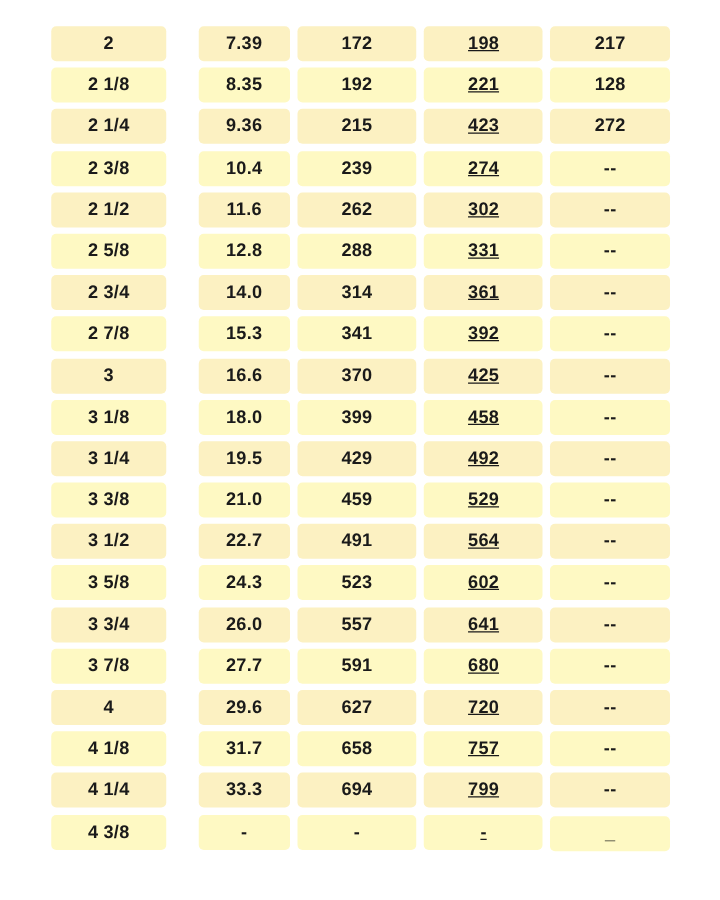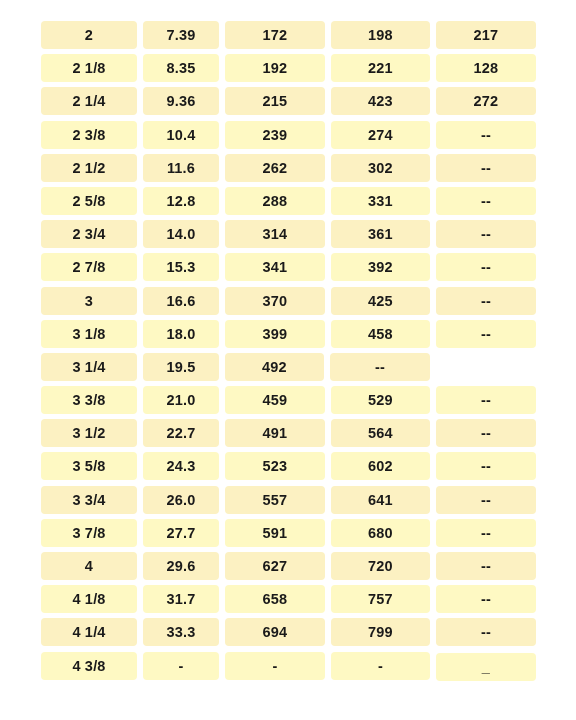--- a/index.html
+++ b/index.html
@@ -36,23 +36,23 @@
     color: #1a1a1a;
     border-radius: 4px;
     letter-spacing: 0.2px;
     box-sizing: border-box;
     overflow: hidden;
     white-space: nowrap;
   }
 
   
   .c0 { width: 96px;  margin-right: 6px; }
-  .c1 { width: 76px;  margin-right: 6px; }
+  .c1 { width: 76px;  margin-right: 6px; margin-left: 20px; }
   .c2 { width: 100px; margin-right: 6px; }
-  .c3 { width: 99px;  margin-right: 6px; }
+  .c3 { width: 99px;  margin-right: 6px; text-decoration: underline; }
   .c4 { width: 100px; text-align: center; }
 
   .row-light .cell { background: #fcf1c2; }
   .row-dark  .cell { background: #fef9c3; }
 
   .dash-long {
     position: relative;
     top: 1px;
   }
 </style>
@@ -126,20 +126,21 @@
     <div class="table-row row-dark">
       <div class="cell c0">3 1/8</div>
       <div class="cell c1">18.0</div>
       <div class="cell c2">399</div>
       <div class="cell c3">458</div>
       <div class="cell c4">--</div>
     </div>
     <div class="table-row row-light">
       <div class="cell c0">3 1/4</div>
       <div class="cell c1">19.5</div>
+      <div class="cell c2">429</div>
       <div class="cell c3">492</div>
       <div class="cell c4">--</div>
     </div>
     <div class="table-row row-dark">
       <div class="cell c0">3 3/8</div>
       <div class="cell c1">21.0</div>
       <div class="cell c2">459</div>
       <div class="cell c3">529</div>
       <div class="cell c4">--</div>
     </div>

